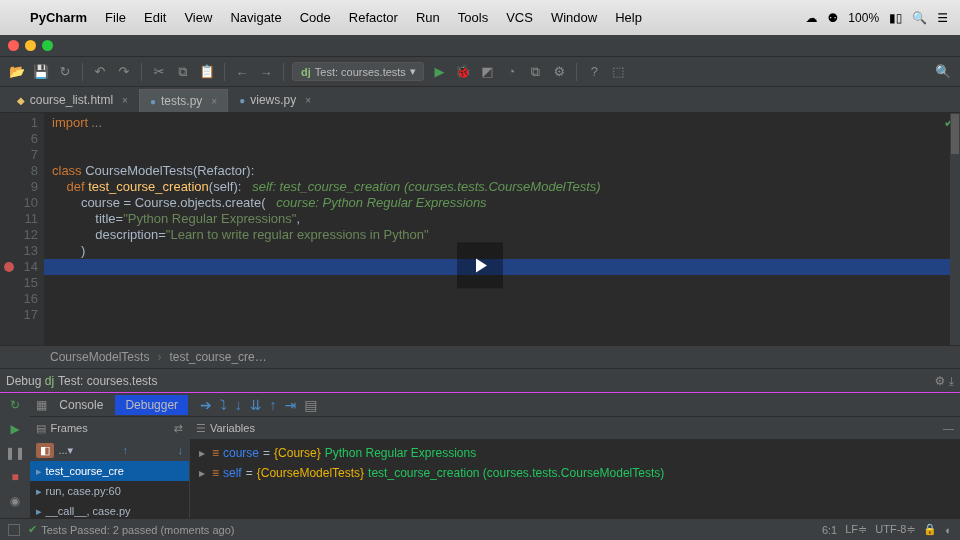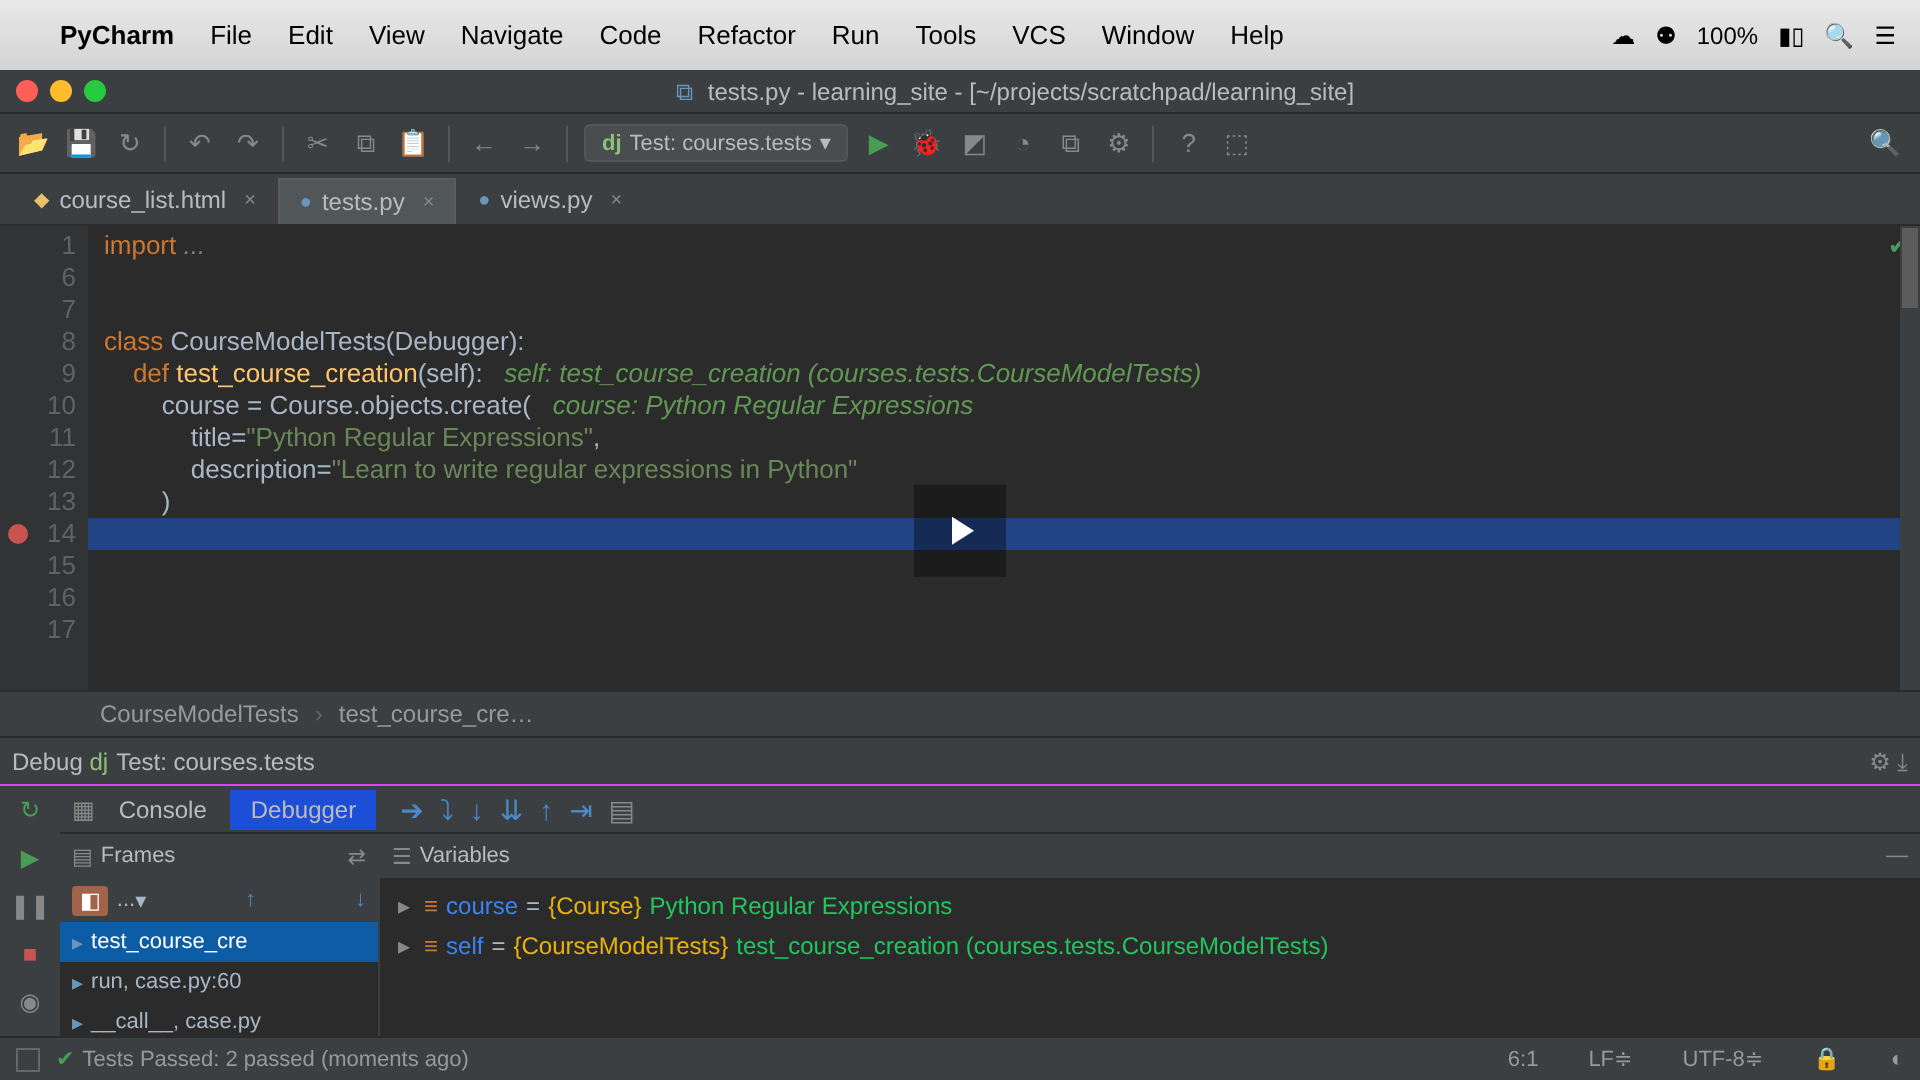--- a/index.html
+++ b/index.html
@@ -70,21 +70,21 @@
 .vars .body{flex:1;padding:4px 6px}
 .vars .vrow{height:20px;display:flex;align-items:center;font-size:12px;gap:4px}
 .vars .vrow .tw{color:#888;width:12px;text-align:center}
 .vars .vrow .eq{color:#cc7832}
 .vars .vname{color:#3b82f6}
 .vars .vval{color:#22c55e}
 .vars .vtype{color:#eab308}
 .statusbar{position:absolute;bottom:0;left:0;right:0;height:22px;background:#3c3f41;display:flex;align-items:center;padding:0 8px;font-size:11px;color:#999;border-top:1px solid #2b2b2b}
 .statusbar .sq{width:12px;height:12px;border:1px solid #666;margin-right:8px}
 .statusbar .chk{color:#499c54;margin-right:4px}
-.statusbar .r{margin-left:auto;display:flex;gap:25px;align-items:center}
+.statusbar .r{margin-left:auto;display:flex;gap:8px;align-items:center}
 .statusbar .lock{color:#888}
 .play-overlay{position:absolute;left:50%;top:50%;transform:translate(-50%,-60%);width:46px;height:46px;background:rgba(0,0,0,0.35);display:flex;align-items:center;justify-content:center}
 .play-overlay svg{fill:#fff}
 </style>
 </head>
 <body>
 
 <div class="menubar">
   <span class="apple"></span>
   <span class="appname">PyCharm</span>
@@ -109,24 +109,20 @@
     <span>☰</span>
   </span>
 </div>
 
 <div class="titlebar">
   <div class="traffic">
     <span class="tf-red"></span>
     <span class="tf-yel"></span>
     <span class="tf-grn"></span>
   </div>
-  <div class="title">
-    <span class="ticon">⧉</span>
-    <span>tests.py - learning_site - [~/projects/scratchpad/learning_site]</span>
-  </div>
 </div>
 
 <div class="toolbar">
   <span class="icn">📂</span>
   <span class="icn">💾</span>
   <span class="icn">↻</span>
   <span class="sep"></span>
   <span class="icn">↶</span>
   <span class="icn">↷</span>
   <span class="sep"></span>
@@ -187,21 +183,21 @@
     <div class="bp" style="top:149px"></div>
     <div class="ln">15</div>
     <div class="ln">16</div>
     <div class="ln">17</div>
   </div>
   <div class="code">
     <div class="hl-current" style="top:146px"></div>
     <div class="line"><span class="k">import </span><span class="c">...</span></div>
     <div class="line"></div>
     <div class="line"></div>
-    <div class="line"><span class="k">class </span><span class="n">CourseModelTests</span><span class="p">(Debugger):</span></div>
+    <div class="line"><span class="k">class </span><span class="n">CourseModelTests</span><span class="p">(Refactor):</span></div>
     <div class="line"><span class="k">    def </span><span class="f">test_course_creation</span><span class="p">(self):</span><span class="cm">   self: test_course_creation (courses.tests.CourseModelTests)</span></div>
     <div class="line"><span class="n">        course = Course.objects.create(</span><span class="cm">   course: Python Regular Expressions</span></div>
     <div class="line"><span class="n">            title=</span><span class="s">"Python Regular Expressions"</span><span class="p">,</span></div>
     <div class="line"><span class="n">            description=</span><span class="s">"Learn to write regular expressions in Python"</span></div>
     <div class="line"><span class="p">        )</span></div>
     <div class="line"></div>
     <div class="line"></div>
     <span class="valid-mark">✔</span>
   </div>
   <div class="editor-scroll">

